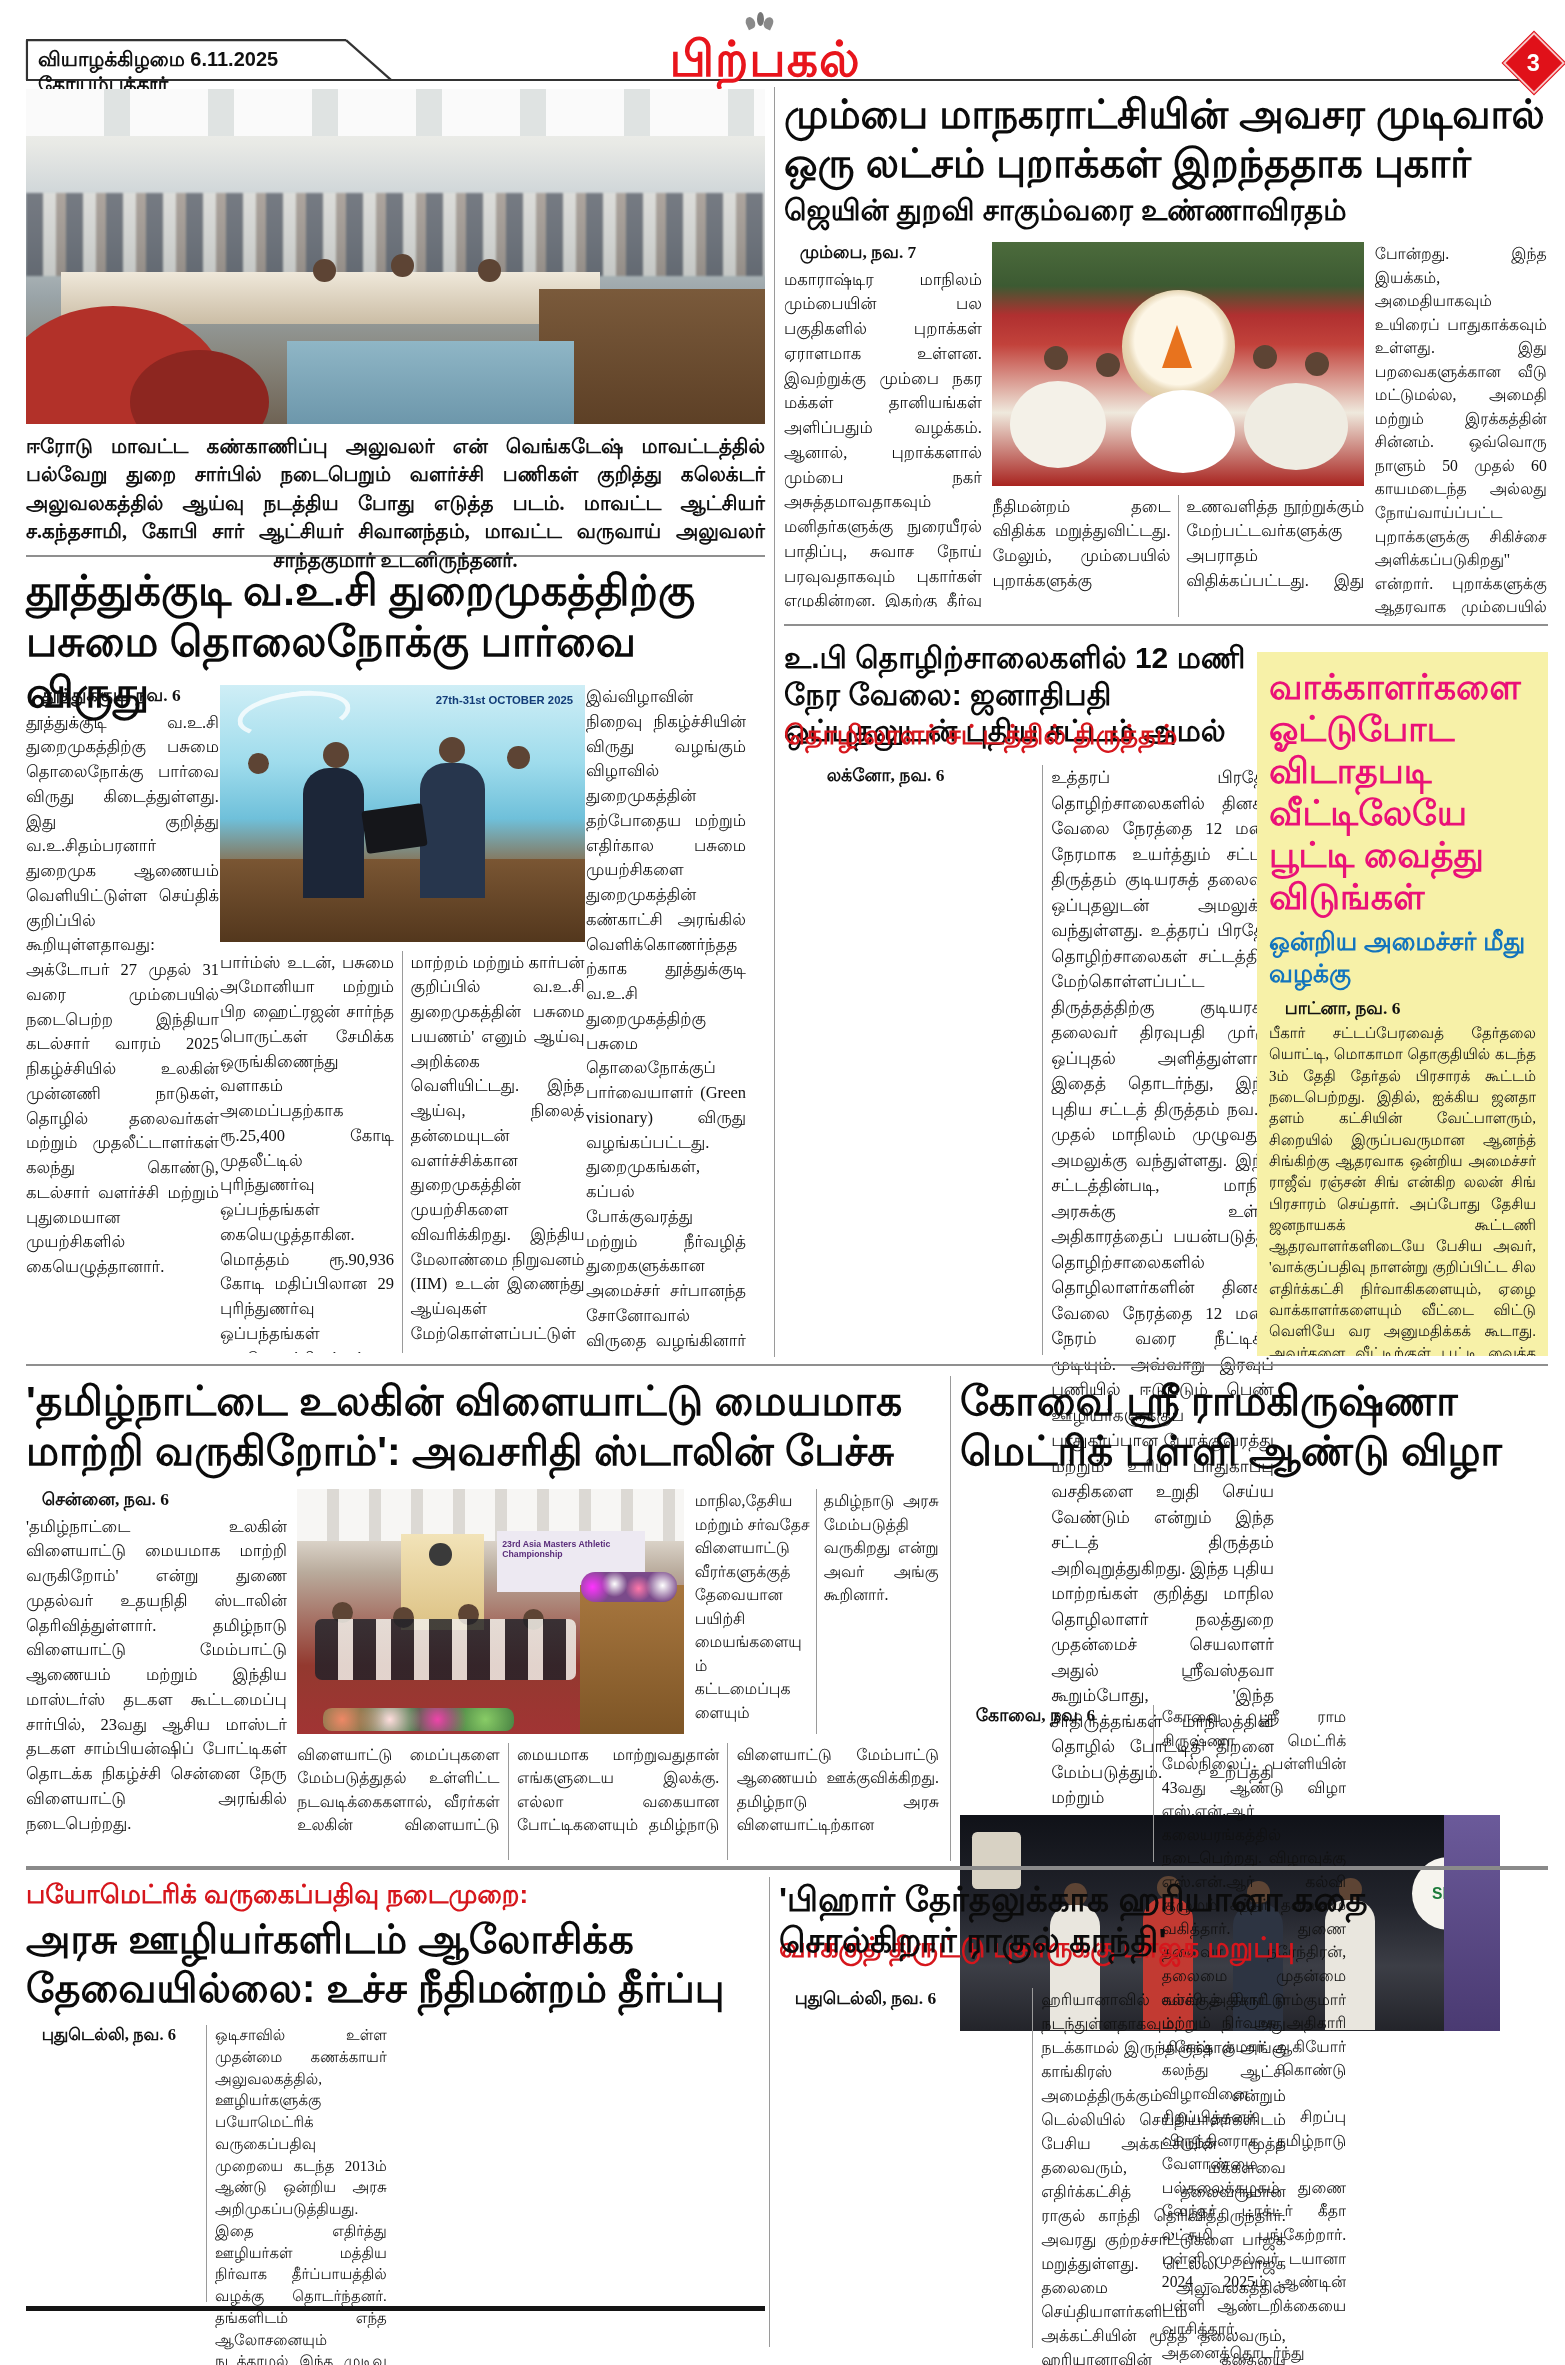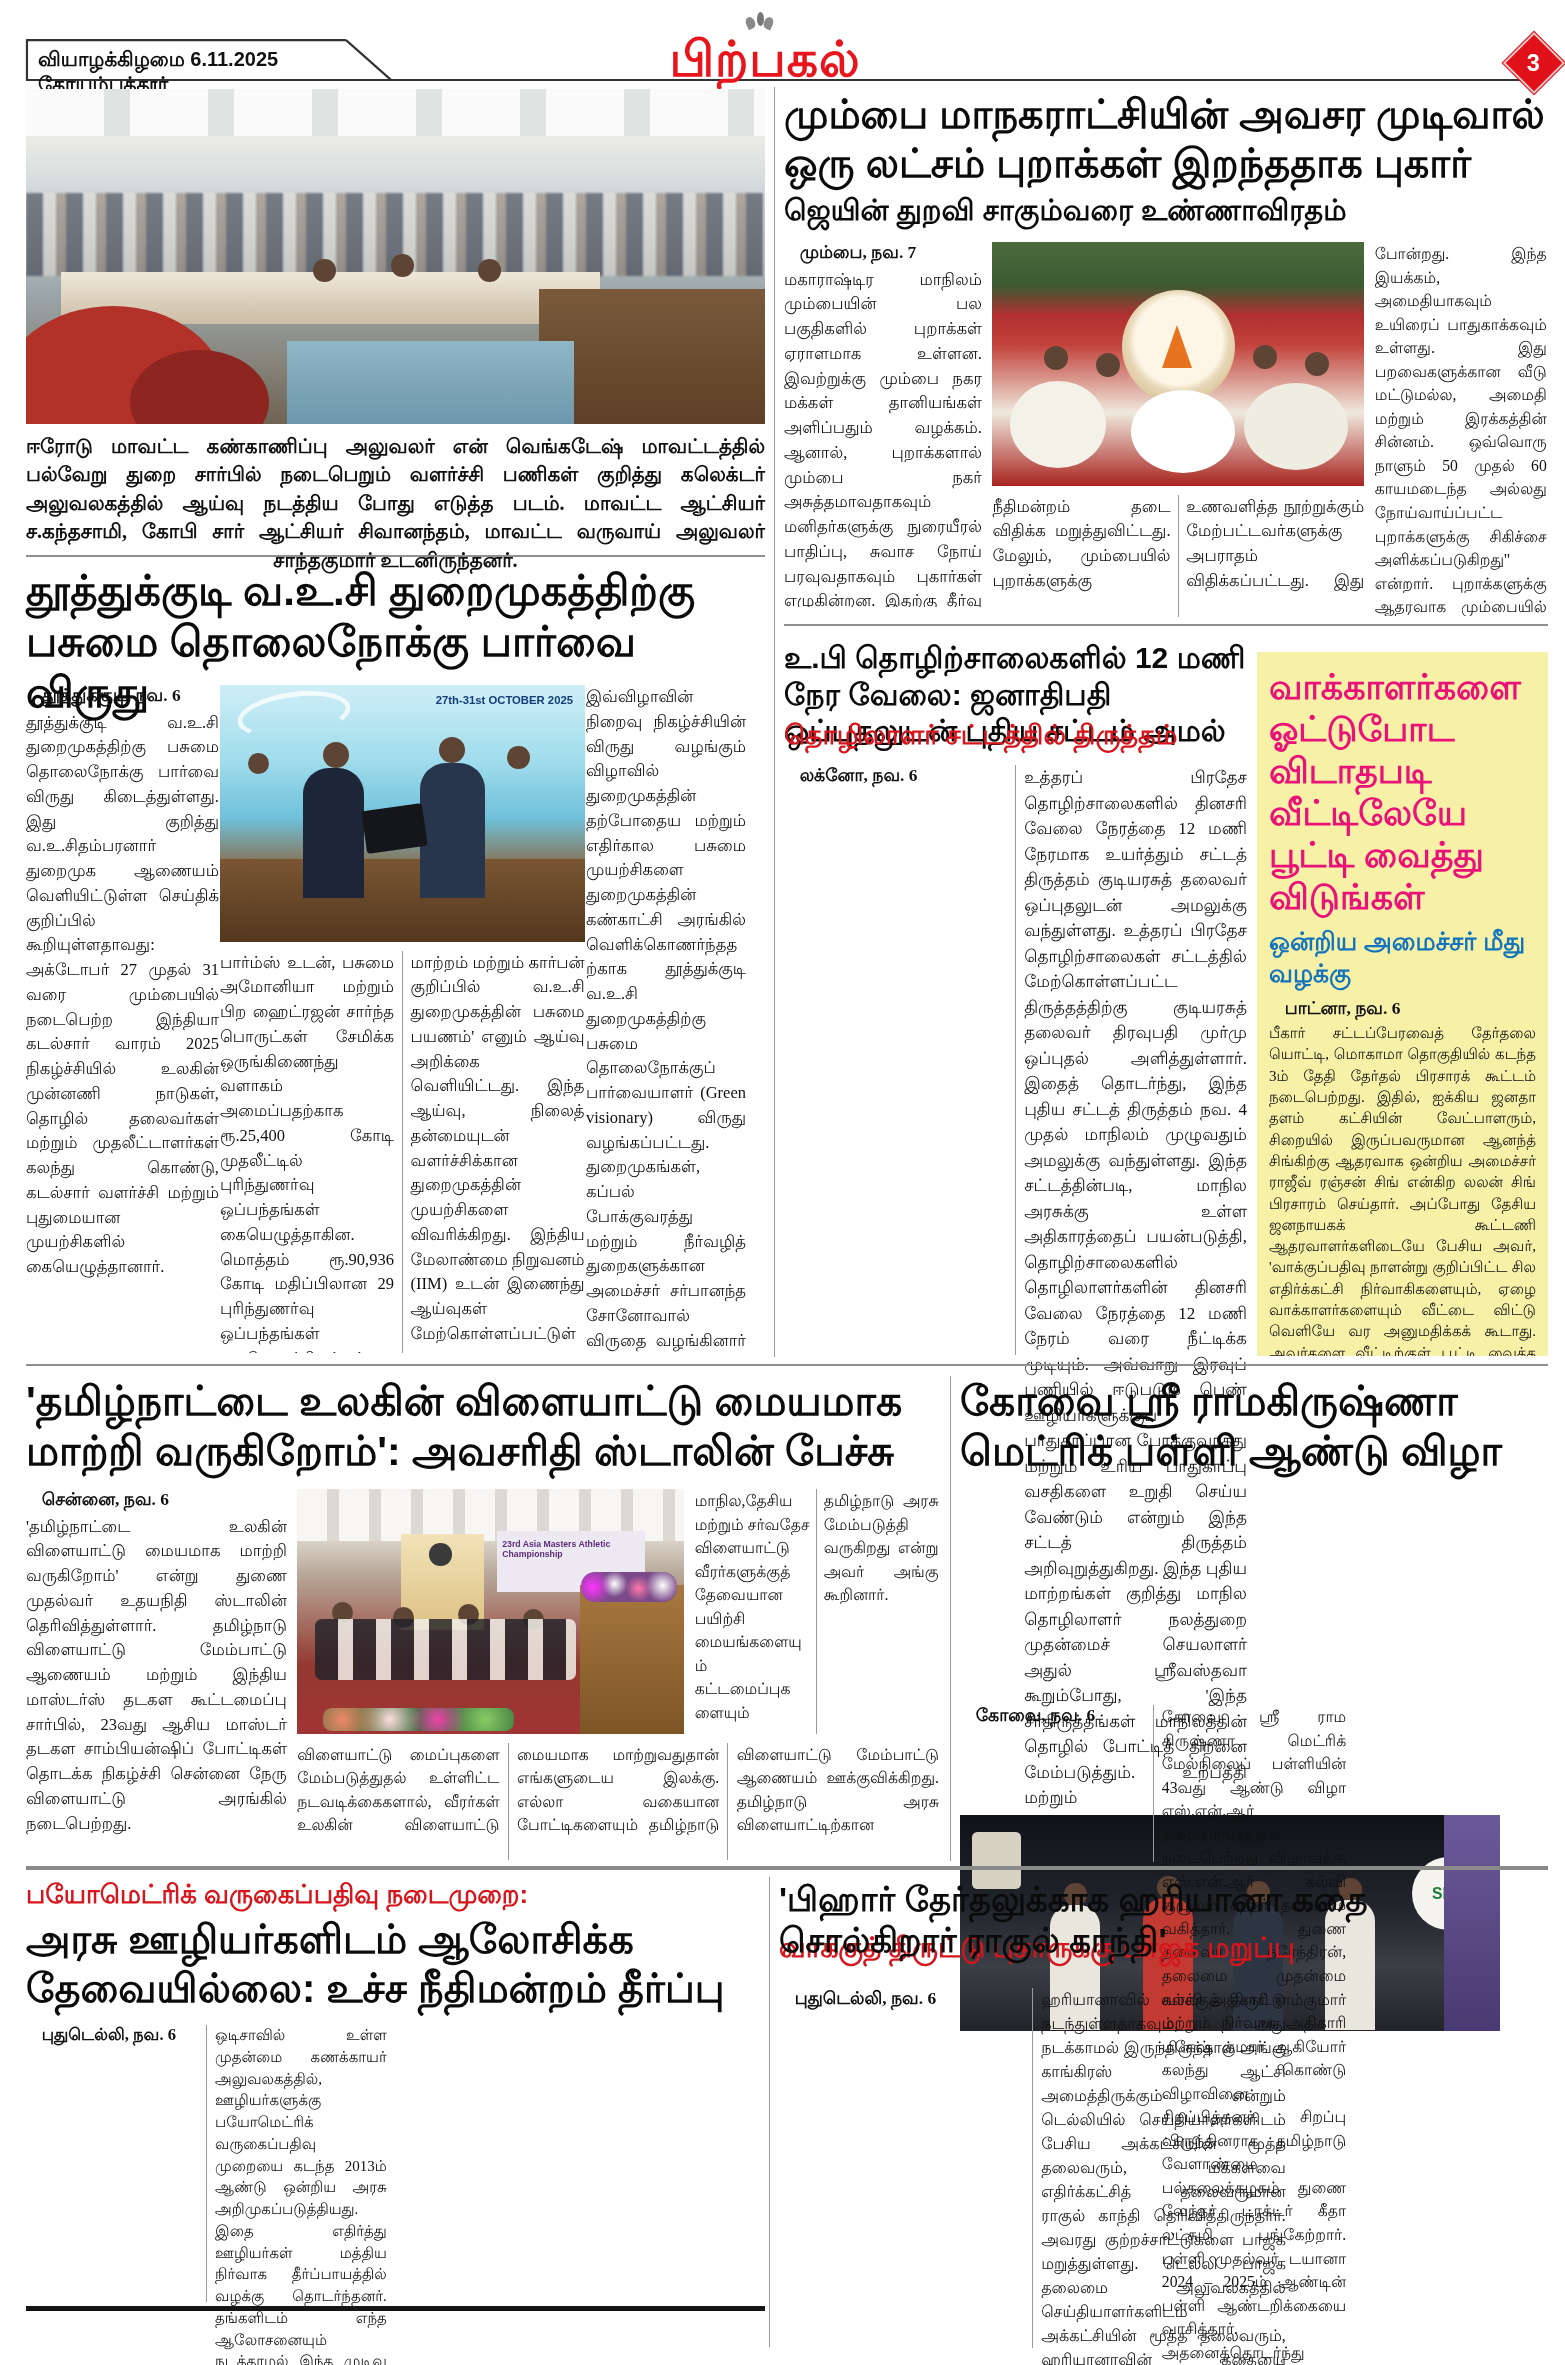--- a/index.html
+++ b/index.html
@@ -124,21 +124,21 @@
         <div class="blob" style="left:252px;top:141px;width:104px;height:87px;background:#efece2;"></div>
       </div>
       <div class="bt" style="margin-top:8.7px;height:122px;column-count:2;column-gap:15.7px;column-rule:0.9px solid #9a9a9a;column-fill:auto;">நீதிமன்றம் தடை விதிக்க மறுத்துவிட்டது. மேலும், மும்பையில் புறாக்களுக்கு உணவளித்த நூற்றுக்கும் மேற்பட்டவர்களுக்கு அபராதம் விதிக்கப்பட்டது. இது போன்ற காரணங்களால் சுமார் ஒரு லட்சம் புறாக்கள் இறந்து விட்டதாக ஜெயின் துறவி நிலேஷ் சந்திர விஜய் குற்றம் சாட்டியுள்ளார். மேலும், இவர் மும்பை ஆசாத் மைதானத்தில் சாகும்வரை உண்ணாவிரதப் போராட்டத்தில் ஈடுபட்டுள்ளார்.</div>
     </div>
     <div class="bt" style="width:172px;height:100%;font-size:15.7px;">போன்றது. இந்த இயக்கம், அமைதியாகவும் உயிரைப் பாதுகாக்கவும் உள்ளது. இது பறவைகளுக்கான வீடு மட்டுமல்ல, அமைதி மற்றும் இரக்கத்தின் சின்னம். ஒவ்வொரு நாளும் 50 முதல் 60 காயமடைந்த அல்லது நோய்வாய்ப்பட்ட புறாக்களுக்கு சிகிச்சை அளிக்கப்படுகிறது'' என்றார். புறாக்களுக்கு ஆதரவாக மும்பையில் பலரும் குரல் கொடுத்து வருகின்றனர். இதையடுத்து வோர்லி நீர்த்தேக்கம், அந்தேரி சதுப்புநிலப் பகுதி, ஐரோலிமுலுண்ட் சோதனைச் சாவடி மற்றும் போரிவலியில் உள்ள கோரேகான் மைதானம் ஆகிய பகுதிகளில் புறாக்களுக்கு உணவளிக்க மும்பை மாநகராட்சி அனுமதித்துள்ளது.</div>
   </div>
   <div class="abs rule-h" style="left:784px;top:624px;width:764px;height:1.7px;"></div>
 
   <div class="abs headline" style="left:784px;top:640px;width:463px;font-size:30px;">உ.பி தொழிற்சாலைகளில் 12 மணி நேர வேலை: ஜனாதிபதி ஒப்புதலுடன் புதிய சட்டம் அமல்</div>
   <div class="abs subhead-red" style="left:784px;top:720px;width:463px;font-size:27px;">தொழிலாளர் சட்டத்தில் திருத்தம்</div>
-  <div class="abs" style="left:784px;top:765px;width:463px;height:590px;">
+  <div class="abs" style="left:811px;top:765px;width:463px;height:590px;">
     <div class="cols2" style="height:100%;">
       <div class="dateline">லக்னோ, நவ. 6</div>
       <div class="bt" style="font-size:17px;">உத்தரப் பிரதேச தொழிற்சாலைகளில் தினசரி வேலை நேரத்தை 12 மணி நேரமாக உயர்த்தும் சட்டத் திருத்தம் குடியரசுத் தலைவர் ஒப்புதலுடன் அமலுக்கு வந்துள்ளது. உத்தரப் பிரதேச தொழிற்சாலைகள் சட்டத்தில் மேற்கொள்ளப்பட்ட திருத்தத்திற்கு குடியரசுத் தலைவர் திரவுபதி முர்மு ஒப்புதல் அளித்துள்ளார். இதைத் தொடர்ந்து, இந்த புதிய சட்டத் திருத்தம் நவ. 4 முதல் மாநிலம் முழுவதும் அமலுக்கு வந்துள்ளது. இந்த சட்டத்தின்படி, மாநில அரசுக்கு உள்ள அதிகாரத்தைப் பயன்படுத்தி, தொழிற்சாலைகளில் தொழிலாளர்களின் தினசரி வேலை நேரத்தை 12 மணி நேரம் வரை நீட்டிக்க முடியும். அவ்வாறு இரவுப் பணியில் ஈடுபடும் பெண் ஊழியர்களுக்குப் பாதுகாப்பான போக்குவரத்து மற்றும் உரிய பாதுகாப்பு வசதிகளை உறுதி செய்ய வேண்டும் என்றும் இந்த சட்டத் திருத்தம் அறிவுறுத்துகிறது. இந்த புதிய மாற்றங்கள் குறித்து மாநில தொழிலாளர் நலத்துறை முதன்மைச் செயலாளர் அதுல் ஸ்ரீவஸ்தவா கூறும்போது, 'இந்த சீர்திருத்தங்கள் மாநிலத்தின் தொழில் போட்டித் திறனை மேம்படுத்தும். உற்பத்தி மற்றும் வேலைவாய்ப்புகளை அதிகரிக்கும். உத்தரப் பிரதேசத்தை ஒரு டிரில்லியன் டாலர் பொருளாதாரமாக மாற்றும் இலக்கை அடைய இச்சட்டம் பெரிதும் உதவும்.</div>
     </div>
   </div>
 
   <div class="abs" id="lockup-box" style="left:1257px;top:652px;width:291px;height:704px;overflow:hidden;">
     <div class="hl">வாக்காளர்களை ஓட்டுபோட விடாதபடி வீட்டிலேயே பூட்டி வைத்து விடுங்கள்</div>
     <div class="subhead-blue" style="font-size:25px;margin-top:8.7px;">ஒன்றிய அமைச்சர் மீது வழக்கு</div>
     <div class="dateline" style="margin-top:7px;">பாட்னா, நவ. 6</div>

